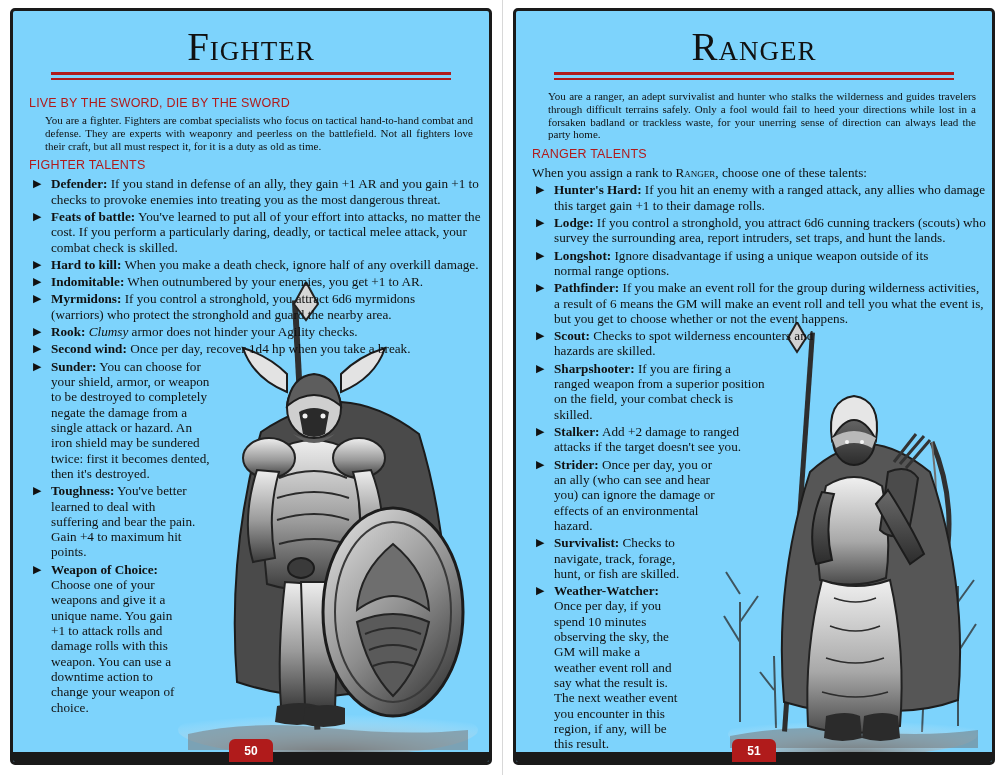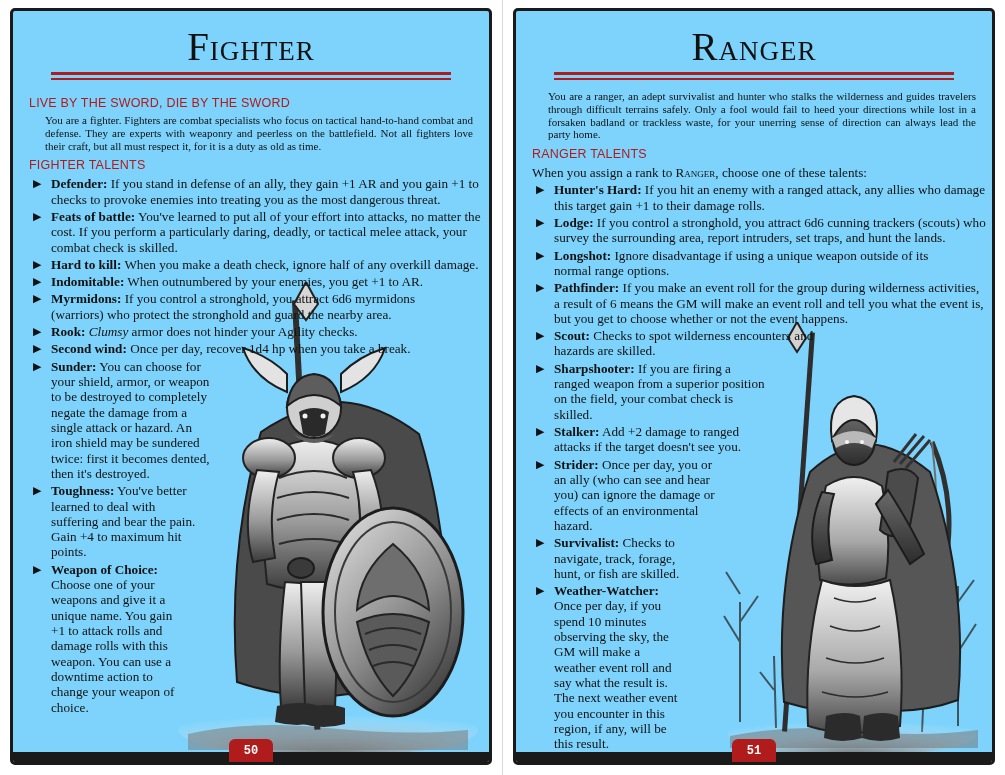--- a/index.html
+++ b/index.html
@@ -125,21 +125,21 @@
   
   .page-number {
     position: absolute;
     bottom: -1px;
     left: 50%;
     transform: translateX(-50%);
     width: 44px;
     height: 24px;
     background: #b01b1b;
     color: #fff;
-    font-family: Liberation Mono, monospace;
+    font-family: Liberation Sans, sans-serif;
     font-size: 12px;
     font-weight: bold;
     display: flex;
     align-items: center;
     justify-content: center;
     border-radius: 6px 6px 0 0;
     z-index: 8;
   }
   .bottom-bar {
     position: absolute;

